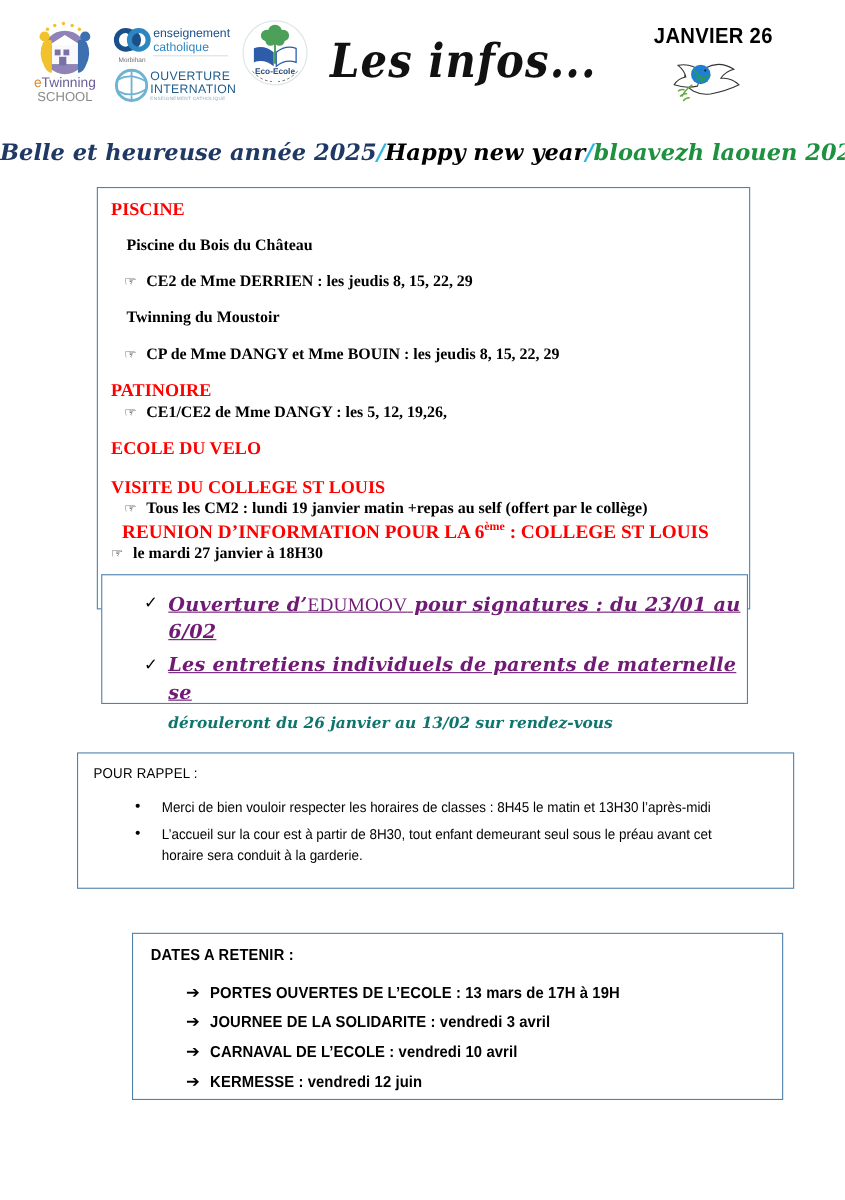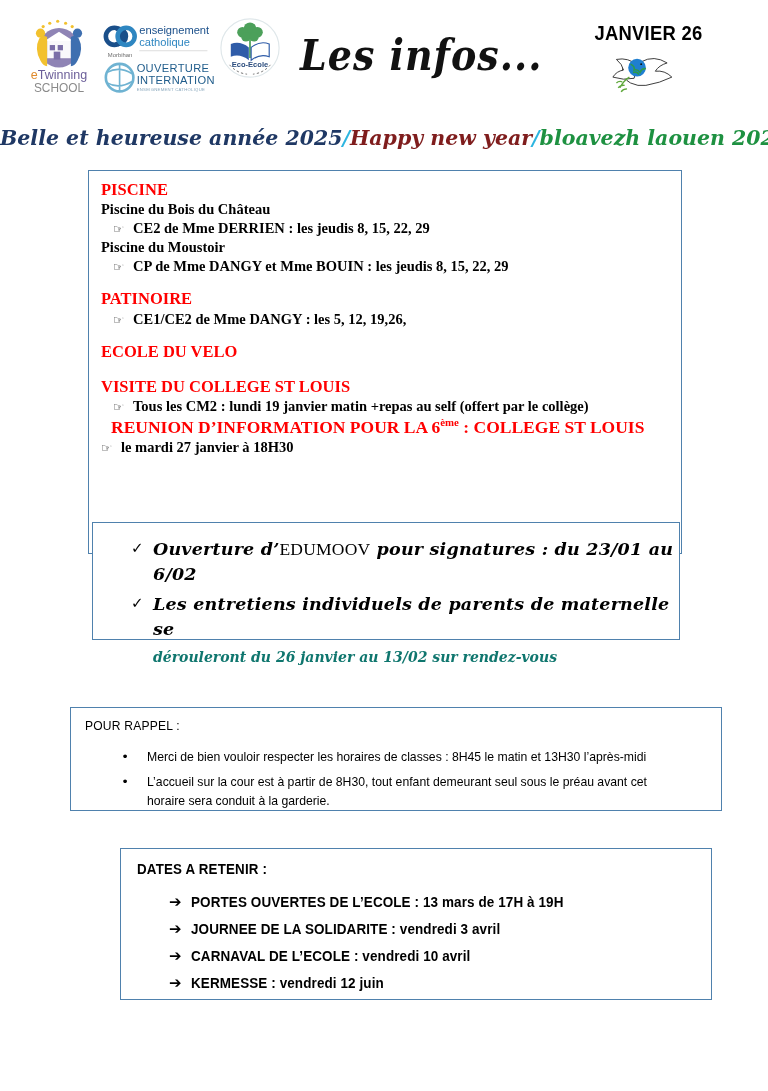--- a/index.html
+++ b/index.html
@@ -76,21 +76,21 @@
     width: 768px;
     text-align: center;
     font-family: "DejaVu Serif", serif;
     font-style: italic;
     font-weight: 700;
     font-size: 20.5px;
     white-space: nowrap;
   }
   .greeting .g-fr  { color: #1F3864; }
   .greeting .g-sep { color: #2CB5E0; }
-  .greeting .g-en  { color: #7f1d1d; }
+  .greeting .g-en  { color: #000000; }
   .greeting .g-br  { color: #1E9141; }
 
   
   .bluebox {
     position: absolute;
     border: 1.6px solid #4F81AD;
     background: #ffffff;
     box-sizing: border-box;
   }
 
@@ -112,21 +112,21 @@
   }
   .act-head.big {
     font-size: 17.5px;
   }
   .act-sub {
     font-family: "Liberation Serif", serif;
     font-size: 14.5px;
     font-weight: 700;
     color: #000000;
     line-height: 1.3;
-    margin: 0;
+    margin: 14px;
   }
   .act-line {
     font-family: "Liberation Serif", serif;
     font-size: 14.5px;
     font-weight: 700;
     color: #000000;
     line-height: 1.3;
     margin: 0;
     padding-left: 12px;
   }
@@ -164,45 +164,46 @@
     width: 22px;
     flex: 0 0 22px;
     color: #000000;
     line-height: 1.5;
   }
   .edu-text {
     font-family: "DejaVu Serif", serif;
     font-style: italic;
     font-weight: 700;
     font-size: 17.5px;
-    color: #000000;
+    color: #701a75;
     line-height: 1.45;
     letter-spacing: 0.2px;
+    text-decoration: underline;
   }
   .edu-text .plain {
     font-style: normal;
     font-weight: 400;
     font-family: "Liberation Serif", serif;
   }
   .edu-cont {
     padding-left: 60px;
     font-family: "DejaVu Serif", serif;
     font-style: italic;
     font-weight: 700;
     font-size: 14px;
     color: #0f766e;
     line-height: 1.45;
   }
 
   
   #box-rappel {
     left: 70px;
-    top: 707px;
+    top: 684px;
     width: 652px;
-    height: 104px;
+    height: 124px;
     padding: 10px 14px 0 14px;
   }
   .rappel-title {
     font-family: "Liberation Sans", sans-serif;
     font-size: 13px;
     color: #000000;
     letter-spacing: 0.2px;
     transform: scaleX(0.93);
     transform-origin: left center;
   }
@@ -363,21 +364,21 @@
 
 <div class="greeting">
   <span class="g-fr">Belle et heureuse année 2025</span><span class="g-sep">/</span><span class="g-en">Happy new year</span><span class="g-sep">/</span><span class="g-br">bloavezh laouen 2026</span>
 </div>
 
 <div class="bluebox" id="box-activities">
 
   <p class="act-head">PISCINE</p>
   <p class="act-sub">Piscine du Bois du Château</p>
   <p class="act-line"><span class="hand">☞</span><span>CE2 de Mme DERRIEN : les jeudis 8, 15, 22, 29</span></p>
-  <p class="act-sub">Piscine du Moustoir</p>
+  <p class="act-sub">Twinning du Moustoir</p>
   <p class="act-line"><span class="hand">☞</span><span>CP de Mme DANGY et Mme BOUIN : les jeudis 8, 15, 22, 29</span></p>
 
   <div class="spacer-sm"></div>
 
   <p class="act-head">PATINOIRE</p>
   <p class="act-line"><span class="hand">☞</span><span>CE1/CE2 de Mme DANGY : les 5, 12, 19,26,</span></p>
 
   <div class="spacer-sm"></div>
 
   <p class="act-head">ECOLE DU VELO</p>

